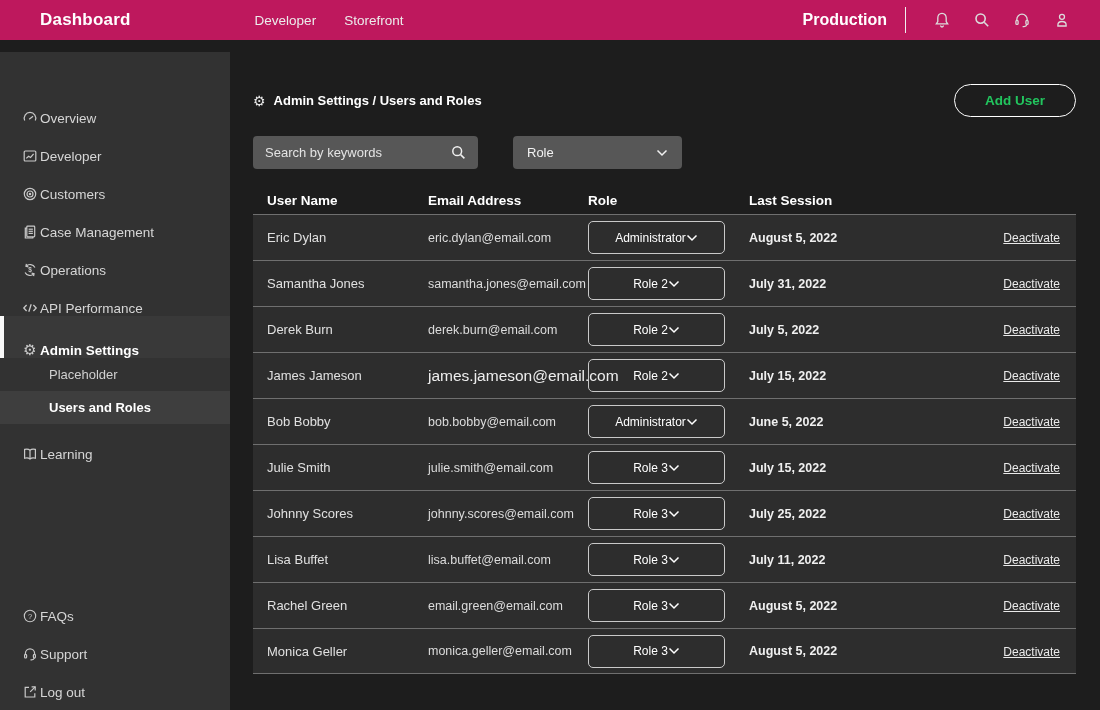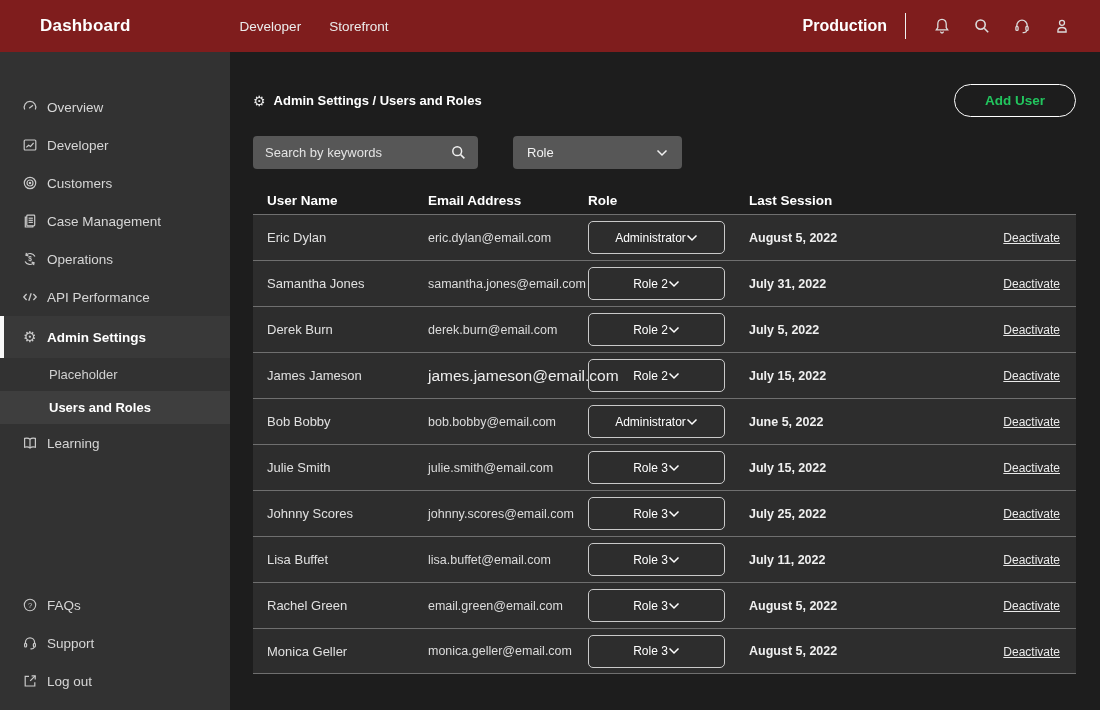--- a/index.html
+++ b/index.html
@@ -6,44 +6,44 @@
   html,body { width:1100px; height:710px; }
   body {
     background:#1d1d1d;
     font-family:"Liberation Sans","DejaVu Sans",sans-serif;
     overflow:hidden; position:relative; color:#e6e6e6;
   }
   svg { display:block; }
 
   
   .topbar {
-    position:absolute; top:0; left:0; width:1100px; height:52px;
-    background:#7f1d1d; display:flex; align-items:center; z-index:5;
+    position:absolute; top:0; left:0; width:1100px; height:40px;
+    background:#be185d; display:flex; align-items:center; z-index:5;gap:15px;
   }
   .logo { margin-left:40px; font-size:17px; font-weight:bold; color:#fff; letter-spacing:.2px; }
   .topnav { margin-left:109px; display:flex; gap:28px; }
   .topnav a { color:#ececec; font-size:13.5px; text-decoration:none; cursor:pointer; }
   .top-right { margin-left:auto; margin-right:18px; display:flex; align-items:center; }
   .env { font-weight:bold; font-size:16px; color:#fff; }
   .tdivider { width:1px; height:26px; background:#f0f0f0; margin:0 16px 0 18px; }
   .icon-btn {
     background:none; border:none; width:40px; height:36px;
     display:flex; align-items:center; justify-content:center;
     color:#dcdcdc; cursor:pointer;
   }
 
   
   .sidebar {
     position:absolute; top:52px; left:0; width:230px; bottom:0;
     background:#323232; display:flex; flex-direction:column;
   }
   .side-nav { padding-top:36px; }
   .side-item {
-    height:38px; display:flex; align-items:center;
-    padding-left:22px; gap:9px; color:#d6d6d6; font-size:13.5px;
+    height:38px; display:flex; align-items:flex-end;
+    padding-left:22px; gap:2px; color:#d6d6d6; font-size:13.5px;
     cursor:pointer; position:relative;
   }
   .side-item .s-icon { width:16px; height:16px; color:#c9c9c9; flex:0 0 16px; display:flex; align-items:center; justify-content:center; }
   .side-item.active { height:42px; background:#393939; color:#fff; font-weight:bold; }
   .side-item.active::before {
     content:""; position:absolute; left:0; top:0; bottom:0; width:4px; background:#fafafa;
   }
   .side-sub {
     height:33px; display:flex; align-items:center; padding-left:49px;
     font-size:13px; color:#d0d0d0; cursor:pointer;

